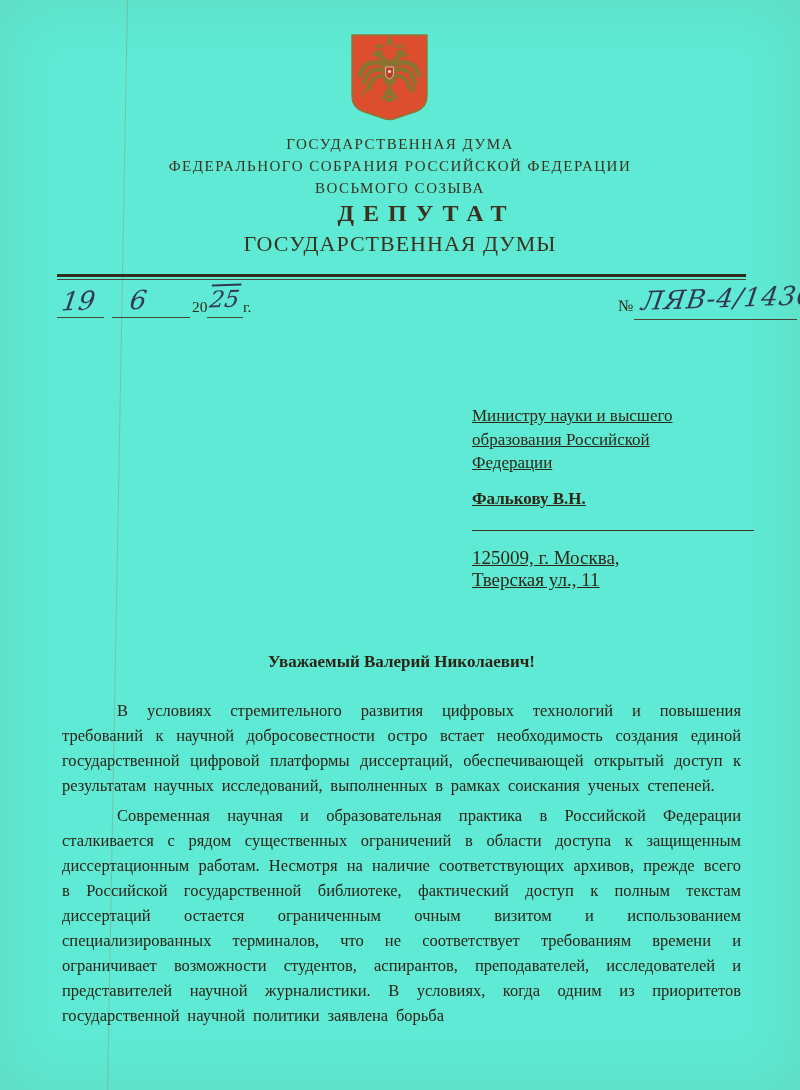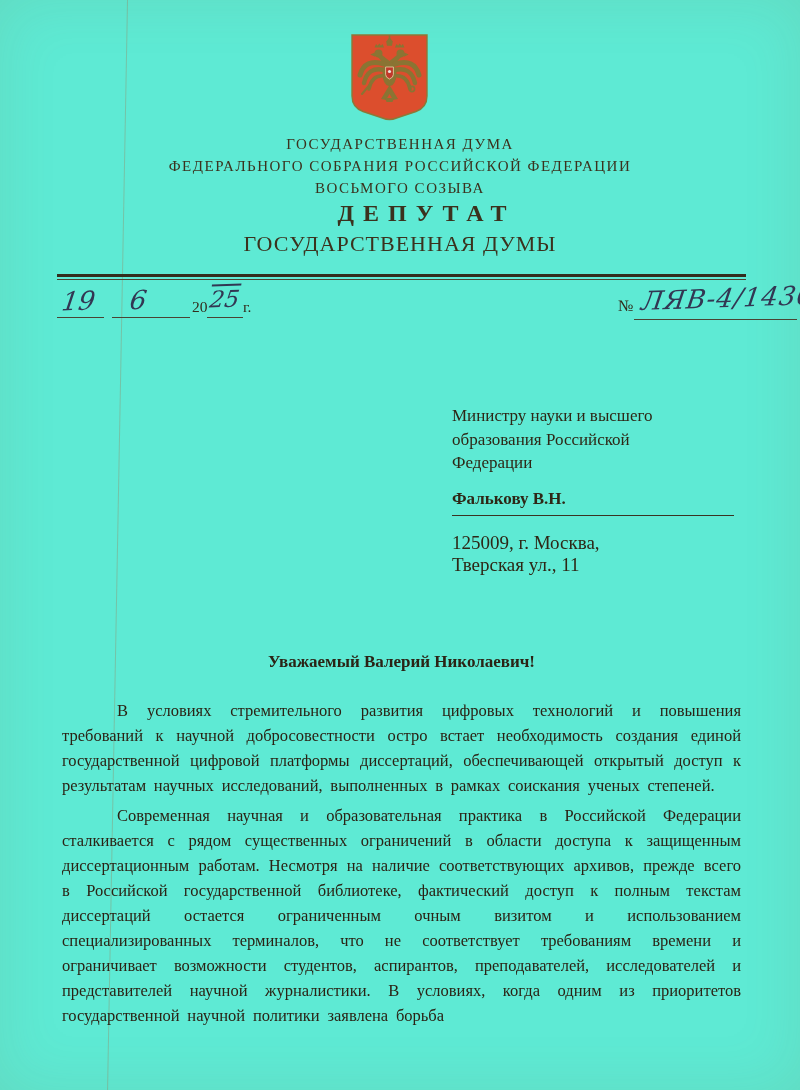--- a/index.html
+++ b/index.html
@@ -67,27 +67,27 @@
   .u-line{position:absolute;height:1px;background:#4a4434;}
   .u1{left:57px;top:317px;width:47px;}
   .u2{left:112px;top:317px;width:78px;}
   .u3{left:207px;top:317px;width:36px;}
   .u4{left:634px;top:319px;width:163px;}
   .p20{left:192px;top:298px;}
   .pg{left:243px;top:298px;}
   .pnum{left:618px;top:297px;font-size:16px;}
   
   .recipient{
-    position:absolute;left:452px;top:404px;width:282px;
-    font-size:17px;line-height:23.5px;color:#2e2716;
+    position:absolute;left:472px;top:404px;width:282px;
+    font-size:17px;line-height:23.5px;color:#2e2716;text-decoration:underline;
   }
   .recipient .name{
     font-weight:bold;
     margin-top:12px;
-    padding-bottom:5px;
+    padding-bottom:20px;
     border-bottom:1.5px solid #3a3322;
   }
   .recipient .addr{
     font-size:19px;line-height:22px;margin-top:16px;
   }
   
   .salutation{
     position:absolute;left:57px;top:652px;width:689px;
     text-align:center;font-weight:bold;font-size:17px;
     color:#2b2315;

